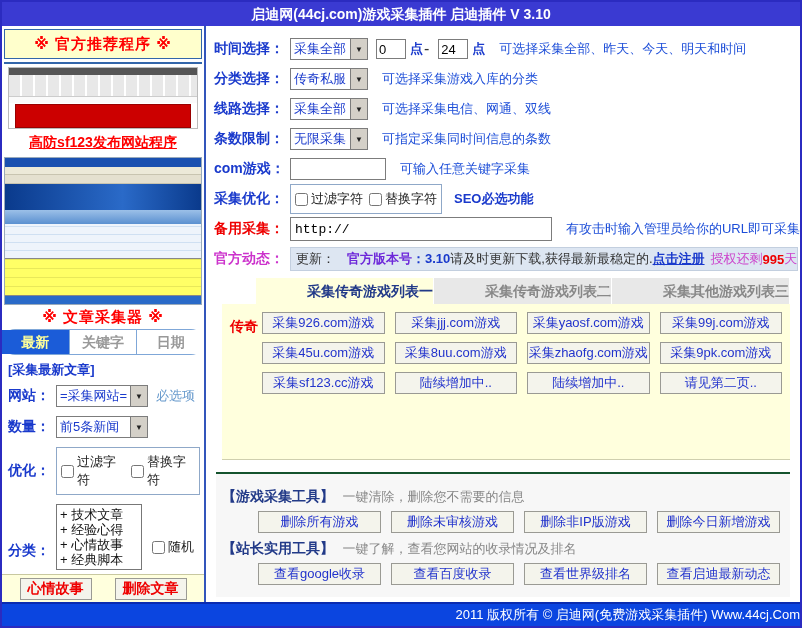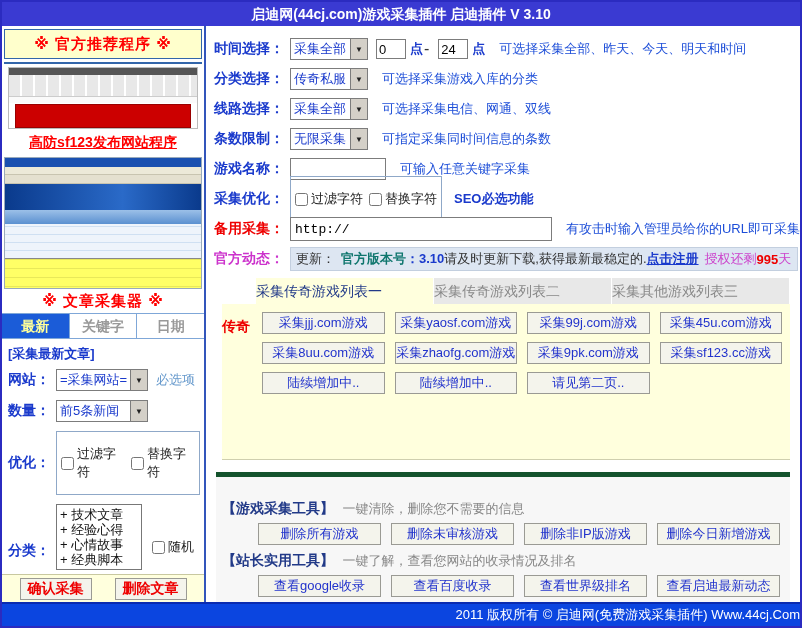--- a/index.html
+++ b/index.html
@@ -28,30 +28,30 @@
   .s2-title { height:9px; background:#1a50b0; }
   .s2-menu { height:8px; background:#ece9d8; border-bottom:1px solid #c8c4b0; }
   .s2-tool { height:9px; background:#e4e0cf; border-bottom:1px solid #c8c4b0; }
   .s2-head { height:26px; background:linear-gradient(90deg,#0a3a8c,#2a6ac8 60%,#0a3a8c); }
   .s2-band { height:14px; background:linear-gradient(180deg,#9cc0e8,#5a90d0); }
   .s2-rows { height:34px; background:repeating-linear-gradient(0deg,#eef4fb 0 7px,#cfe0f2 7px 8px); }
   .s2-yellow { height:38px; background:repeating-linear-gradient(0deg,#ffff66 0 8px,#e8e85a 8px 9px); border-top:1px solid #888; border-bottom:1px solid #888; }
   .s2-band2 { height:10px; background:#2a6ac8; }
   .s2-rows2 { height:24px; background:repeating-linear-gradient(0deg,#f4f7fb 0 7px,#d9e4f2 7px 8px); }
   .collector-header { color:#ff0000; font-weight:bold; font-size:15px; text-align:center; letter-spacing:1px; padding:3px 0 2px 0; }
-  .side-tabs { display:flex; border-top:1px solid #7fa7d8; border-bottom:1px solid #7fa7d8; height:26px; }
+  .side-tabs { display:flex; border-top:1px solid #7fa7d8; border-bottom:1px solid #7fa7d8; height:26px;border-radius:13px; }
   .side-tab { flex:1; text-align:center; font-size:14px; font-weight:bold; color:#999; background:#fff; line-height:24px; border-right:1px solid #7fa7d8; cursor:default; }
   .side-tab:last-child { border-right:none; }
   .side-tab.active { background:#1b5cd8; color:#ffff99; }
   .sform { padding:4px 4px 0 6px; flex:1 1 auto; }
   .sform-title { color:#1a3acc; font-weight:bold; font-size:13px; margin:2px 0 6px 0; }
   .srow { display:flex; align-items:center; margin-bottom:9px; }
   .slabel { color:#1a3acc; font-weight:bold; font-size:14px; width:48px; flex:0 0 48px; }
   .hint { color:#6699cc; font-size:13px; margin-left:8px; }
-  .cbbox { border:1px solid #8fa8c8; display:flex; align-items:center; padding:13px 4px; gap:6px; }
+  .cbbox { border:1px solid #8fa8c8; display:flex; align-items:center; padding:5px 4px; gap:6px; }
   .cbbox label, .randlab { display:flex; align-items:center; gap:3px; font-size:13px; color:#222; }
   input[type="checkbox"] { width:13px; height:13px; }
   .cat-row { align-items:flex-end; margin-bottom:4px; }
   .cat-row .slabel { margin-bottom:10px; }
   .listbox { width:86px; border:1px solid #777; background:#fff; padding:2px 3px; font-size:13px; color:#111; height:66px; overflow:hidden; }
   .listbox div { line-height:15px; white-space:nowrap; }
   .randlab { margin:0 0 14px 10px; }
   .side-actions { flex:0 0 28px; background:#ffffdd; border-top:1px solid #c8c8a0; display:flex; align-items:center; justify-content:space-around; padding:0 6px; }
   .sbtn { background:#f4f4ec; border:1px solid #9a9a94; color:#ee0000; font-weight:bold; font-size:14px; height:22px; width:72px; cursor:pointer; font-family:inherit; }
 
@@ -67,35 +67,35 @@
   .flabel { font-weight:bold; font-size:14px; width:76px; flex:0 0 76px; }
   .flabel.blue { color:#1a3acc; } .flabel.red { color:#ee0000; } .flabel.magenta { color:#cc33cc; }
   .fdesc { color:#1d4ed8; font-size:13px; margin-left:14px; }
   .tin { width:30px; height:20px; border:1px solid #7c7c7c; font-size:13px; padding:0 2px; margin-left:8px; }
   .dot { color:#1a3acc; font-weight:bold; font-size:13px; margin-left:4px; }
   .dash { color:#333; margin:0 1px; }
   .gname { width:96px; height:22px; border:1px solid #7c7c7c; font-size:13px; padding:0 3px; }
   .burl { width:286px; height:24px; border:1px solid #7c7c7c; font-size:13px; padding:0 4px; font-family:"Liberation Mono","DejaVu Sans Mono",monospace; }
   .seo { color:#1a3acc; font-weight:bold; font-size:13px; margin-left:12px; }
   .newsbar { background:#dde6f2; border:1px solid #c3cfdf; height:24px; display:flex; align-items:center; padding:0 5px; font-size:13px; overflow:hidden; flex:1; margin-right:2px; }
-  .n-dark { color:#333; } .n-red { color:#0f766e; font-weight:bold; margin-left:6px; }
+  .n-dark { color:#333; } .n-red { color:#6d28d9; font-weight:bold; margin-left:12px; }
   .n-blue { color:#1a3acc; font-weight:bold; }
   .n-link { color:#1a3acc; font-weight:bold; text-decoration:underline; cursor:pointer; }
   .n-mag { color:#cc44cc; margin-left:6px; } .n-days { color:#ee0000; font-weight:bold; } .n-mag2 { color:#cc44cc; }
   .n-exp { color:#333; margin-left:6px; }
 
   .tabstrip { display:flex; margin:4px 10px 0 42px; height:26px; }
-  .tab { flex:1; text-align:left; font-size:14px; line-height:26px; background:#e8e8e8; color:#888; font-weight:normal; border-right:1px solid #fff; cursor:pointer; }
+  .tab { flex:1; text-align:right; font-size:14px; line-height:26px; background:#e8e8e8; color:#888; font-weight:bold; border-right:1px solid #fff; cursor:pointer; }
   .tab.active { background:#ffffdd; color:#223a88; }
   .panel { margin:0 10px 0 8px; background:#ffffdd; border-bottom:1px solid #cfcfae; height:156px; position:relative; padding:8px 4px 0 40px; }
-  .legend { position:absolute; left:0; top:14px; color:#ee0000; font-weight:bold; font-size:14px; }
+  .legend { position:absolute; left:8px; top:14px; color:#ee0000; font-weight:bold; font-size:14px; }
   .ggrid { display:grid; grid-template-columns:repeat(4,1fr); gap:8px 10px; margin-right:4px; }
   .gbtn { background:#f4f4ec; border:1px solid #9a9a94; color:#2233cc; font-size:13px; height:22px; cursor:pointer; font-family:inherit; white-space:nowrap; overflow:hidden; }
 
-  .tools { margin:12px 10px 0 2px; background:#f7f7f7; border-top:5px solid #14532d; padding:20px 4px 6px 4px; }
+  .tools { margin:12px 10px 0 2px; background:#f7f7f7; border-top:2px solid #14532d; padding:11px 4px 6px 4px; }
   .tool-head { margin:2px 0 5px 2px; }
   .tool-title { color:#223a88; font-weight:bold; font-size:14px; }
   .tool-desc { color:#888; font-size:13px; margin-left:4px; }
   .tool-btns { display:grid; grid-template-columns:repeat(4,1fr); gap:8px 10px; margin:0 6px 6px 38px;border-radius:8px; }
 
   .note { text-align:center; font-size:13.5px; font-weight:bold; color:#223a88; margin-top:10px; }
   .note .nred { color:#ee0000; }
 </style>
 </head>
 <body>
@@ -187,21 +187,21 @@
             <div>+ 经典脚本</div>
           </div>
           <label class="randlab">
             <input type="checkbox" style="">
             <span>随机</span>
           </label>
         </div>
       </div>
 
       <div class="side-actions">
-        <button class="sbtn">确认采集</button>
+        <button class="sbtn">心情故事</button>
         <button class="sbtn">删除文章</button>
       </div>
     </div>
 
     <div class="content">
 
       <div class="frow">
         <span class="flabel blue">时间选择：</span>
         <div class="select w78">
           <span class="sel-text">采集全部</span>
@@ -236,21 +236,21 @@
       <div class="frow">
         <span class="flabel blue">条数限制：</span>
         <div class="select w78">
           <span class="sel-text">无限采集</span>
           <span class="sel-btn">▼</span>
         </div>
         <span class="fdesc">可指定采集同时间信息的条数</span>
       </div>
 
       <div class="frow">
-        <span class="flabel blue">游戏名称：</span>
+        <span class="flabel blue">com游戏：</span>
         <input class="gname" value="" style="">
         <span class="fdesc">可输入任意关键字采集</span>
       </div>
 
       <div class="frow">
         <span class="flabel blue">采集优化：</span>
         <div class="cbbox">
           <label>
             <input type="checkbox" style="">
             <span>过滤字符</span>
@@ -286,20 +286,21 @@
 
       <div class="tabstrip">
         <div class="tab active">采集传奇游戏列表一</div>
         <div class="tab">采集传奇游戏列表二</div>
         <div class="tab">采集其他游戏列表三</div>
       </div>
 
       <div class="panel">
         <span class="legend">传奇</span>
         <div class="ggrid">
+          <button class="gbtn">采集926.com游戏</button>
           <button class="gbtn">采集jjj.com游戏</button>
           <button class="gbtn">采集yaosf.com游戏</button>
           <button class="gbtn">采集99j.com游戏</button>
           <button class="gbtn">采集45u.com游戏</button>
           <button class="gbtn">采集8uu.com游戏</button>
           <button class="gbtn">采集zhaofg.com游戏</button>
           <button class="gbtn">采集9pk.com游戏</button>
           <button class="gbtn">采集sf123.cc游戏</button>
           <button class="gbtn">陆续增加中..</button>
           <button class="gbtn">陆续增加中..</button>

